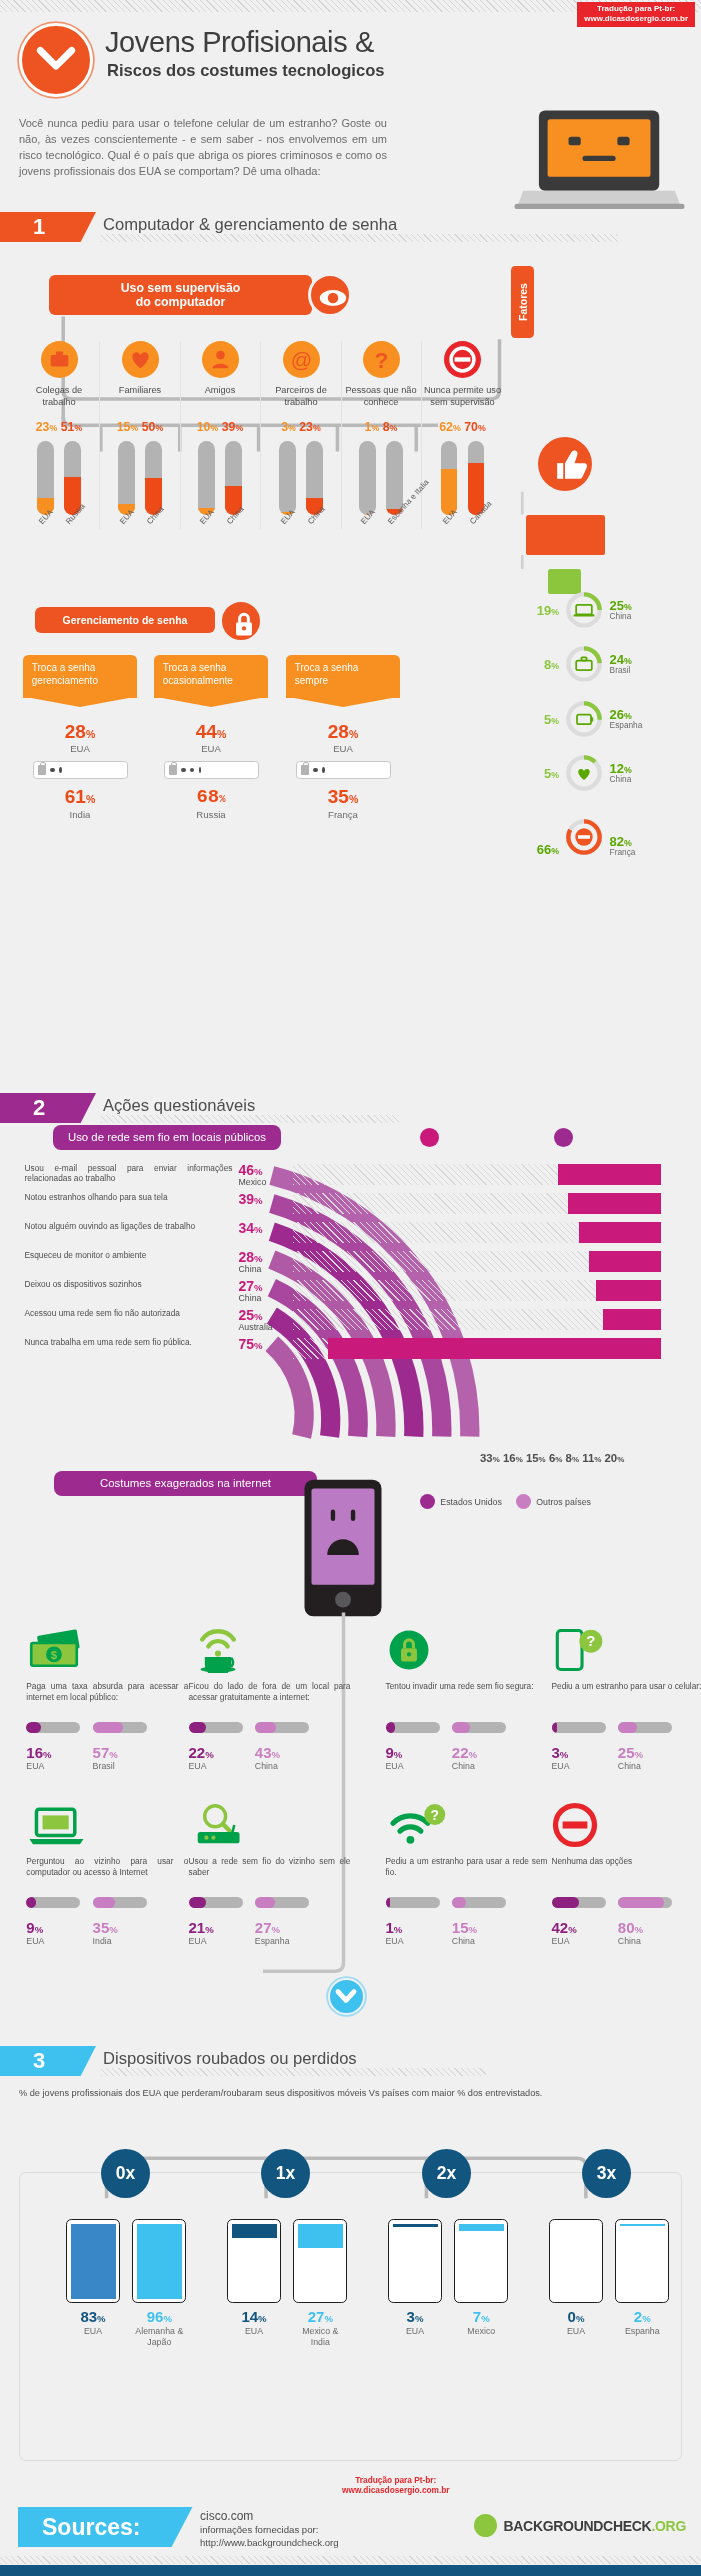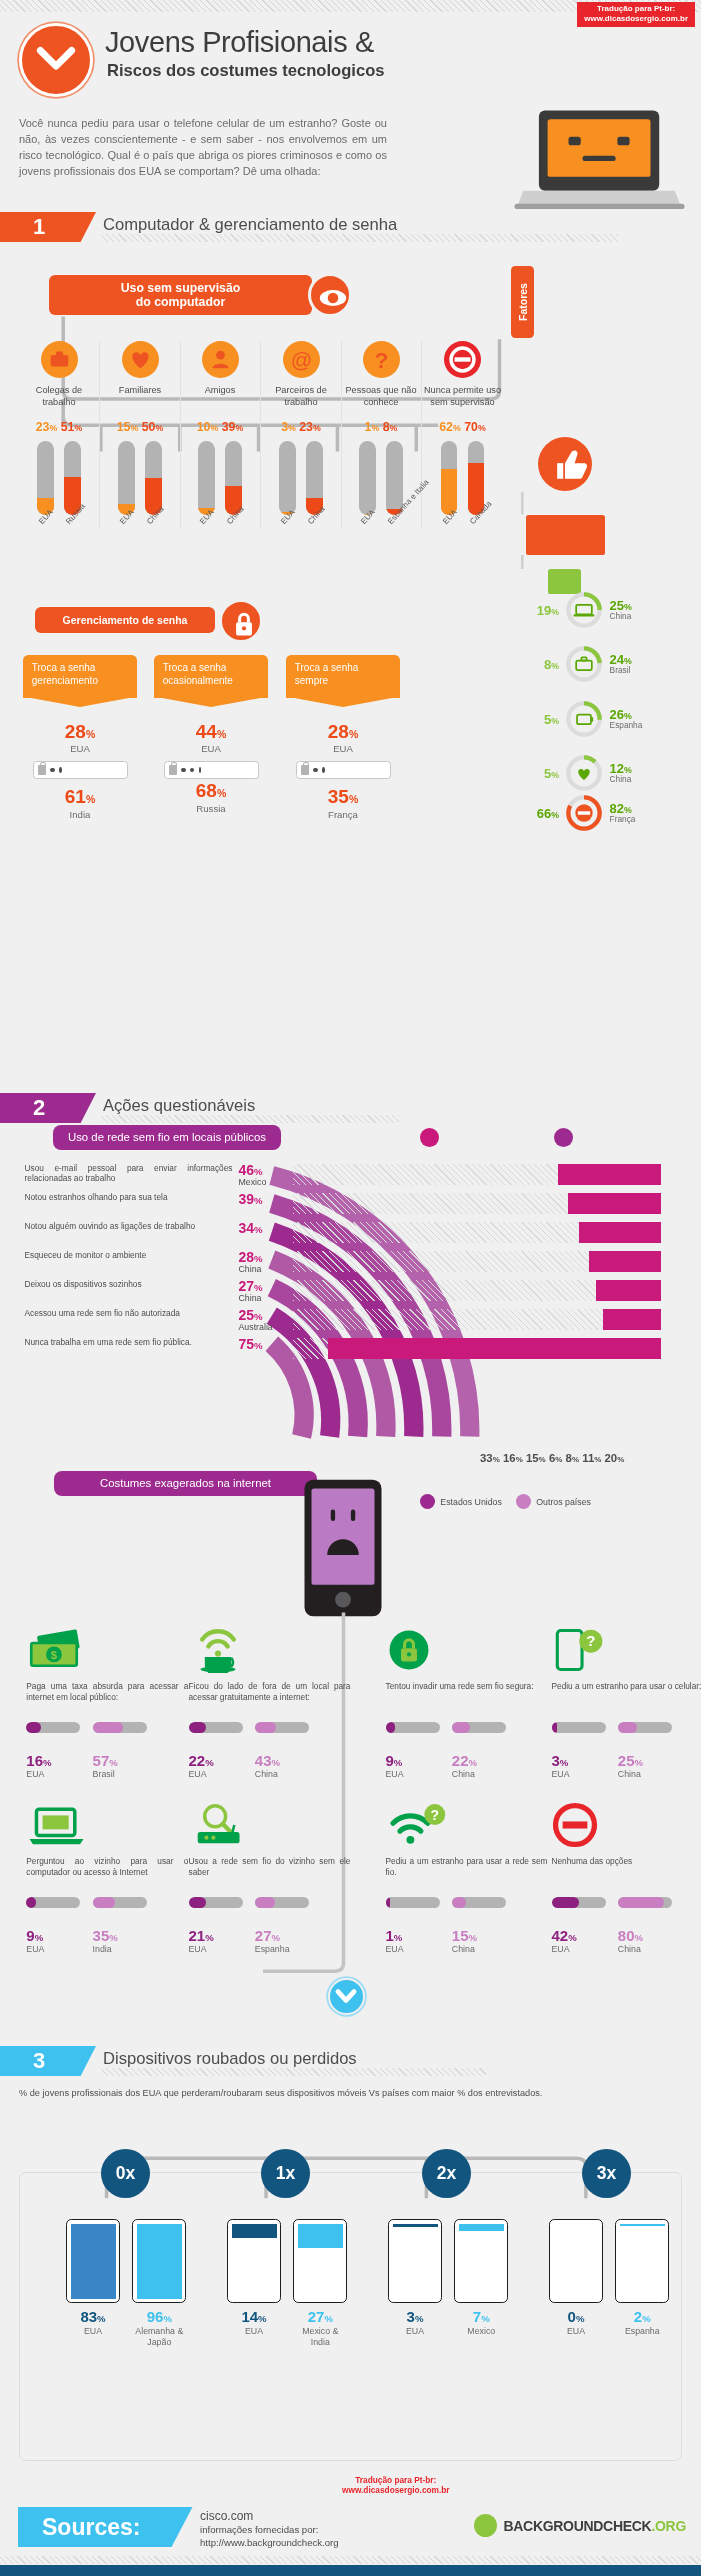--- a/index.html
+++ b/index.html
@@ -217,21 +217,21 @@
   .cgrid { position:absolute; left:17.5px; top:541px; width:666px; }
   .citem { position:absolute; width:162px; text-align:left; }
   .citem .ctxt { font-size:8.3px; line-height:1.3; color:#4d4d4d; min-height:35px; text-align:justify; }
   .citem .cico { height:49px; margin-bottom:5.3px; position:relative; }
   .cbars { display:flex; gap:12.3px; margin-top:5.3px; }
   .cbar { width:54px; }
   .cbar .trk { height:11.4px; border-radius:6.1px; background:#b3b3b3; position:relative; overflow:hidden; }
   .cbar .trk i { position:absolute; left:0; top:0; height:100%; border-radius:6.1px; display:block; }
   .cbar .trk i.dk { background:#8e2080; }
   .cbar .trk i.lt { background:#c87ec0; }
-  .cbar .pv { font-size:15px; font-weight:bold; margin-top:19px; }
+  .cbar .pv { font-size:15px; font-weight:bold; margin-top:11px; }
   .cbar .pv.dk { color:#8e2080; }
   .cbar .pv.lt { color:#c87ec0; }
   .cbar .pv .sm { font-size:9.6px; }
   .cbar .cc { font-size:8.8px; color:#6b6b6b; margin-top:0px; }
 
   .blue-chev {
     position:absolute; left:328px; top:892px; width:37px; height:37px; border-radius:50%;
     background:#3fc1ef; border:2.6px solid #f0f0f0; box-shadow:0 0 0 1.8px #9adcf5;
   }
 
@@ -530,21 +530,21 @@
           <span>ocasionalmente</span>
         </div>
         <div class="pw-big"><span>44</span><span class="sm">%</span></div>
         <div class="pw-country">EUA</div>
         <div class="pw-field">
           <span class="lk"></span>
           <span class="dot"></span>
           <span class="dot"></span>
           <span class="dot half"></span>
         </div>
-        <div class="pw-big" style="margin-top:1px;"><span>68</span><span class="sm">%</span></div>
+        <div class="pw-big" style="margin-top:7px;font-family:Liberation Mono, monospace;"><span>68</span><span class="sm">%</span></div>
         <div class="pw-country">Russia</div>
       </div>
 
       <div class="pwcol" style="left:263px;">
         <div class="pw-banner">
           <span>Troca a senha</span><br>
           <span>sempre</span>
         </div>
         <div class="pw-big"><span>28</span><span class="sm">%</span></div>
         <div class="pw-country">EUA</div>
@@ -608,21 +608,21 @@
           <svg width="40" height="40" viewBox="0 0 46 46">
             <circle cx="23" cy="23" r="18" fill="none" stroke="#dcdcdc" stroke-width="5"></circle>
             <circle cx="23" cy="23" r="18" fill="none" stroke="#8cc63f" stroke-width="5" stroke-dasharray="14 99" transform="rotate(-90 23 23)"></circle>
             <path d="M23 31 C15 25 15 19 19 18.5 C22 18 23 21 23 21 C23 21 24 18 27 18.5 C31 19 31 25 23 31Z" fill="#5aa700"></path>
           </svg>
         </div>
         <div class="dright"><span>12</span><span class="sm">%</span>
           <div class="cn">China</div></div>
       </div>
 
-      <div class="dgroup" style="top:203px;">
+      <div class="dgroup" style="top:227px;align-items:flex-end;">
         <div class="dleft" style="color:#5aa700;"><span>66</span><span class="sm">%</span></div>
         <div class="donut">
           <svg width="40" height="40" viewBox="0 0 46 46">
             <circle cx="23" cy="23" r="18" fill="none" stroke="#dcdcdc" stroke-width="5"></circle>
             <circle cx="23" cy="23" r="18" fill="none" stroke="#ee5422" stroke-width="5" stroke-dasharray="93 20" transform="rotate(-90 23 23)"></circle>
             <circle cx="23" cy="23" r="10" fill="#ee5422"></circle>
             <rect x="16" y="21" width="14" height="4" fill="#fff"></rect>
           </svg>
         </div>
         <div class="dright"><span>82</span><span class="sm">%</span>

